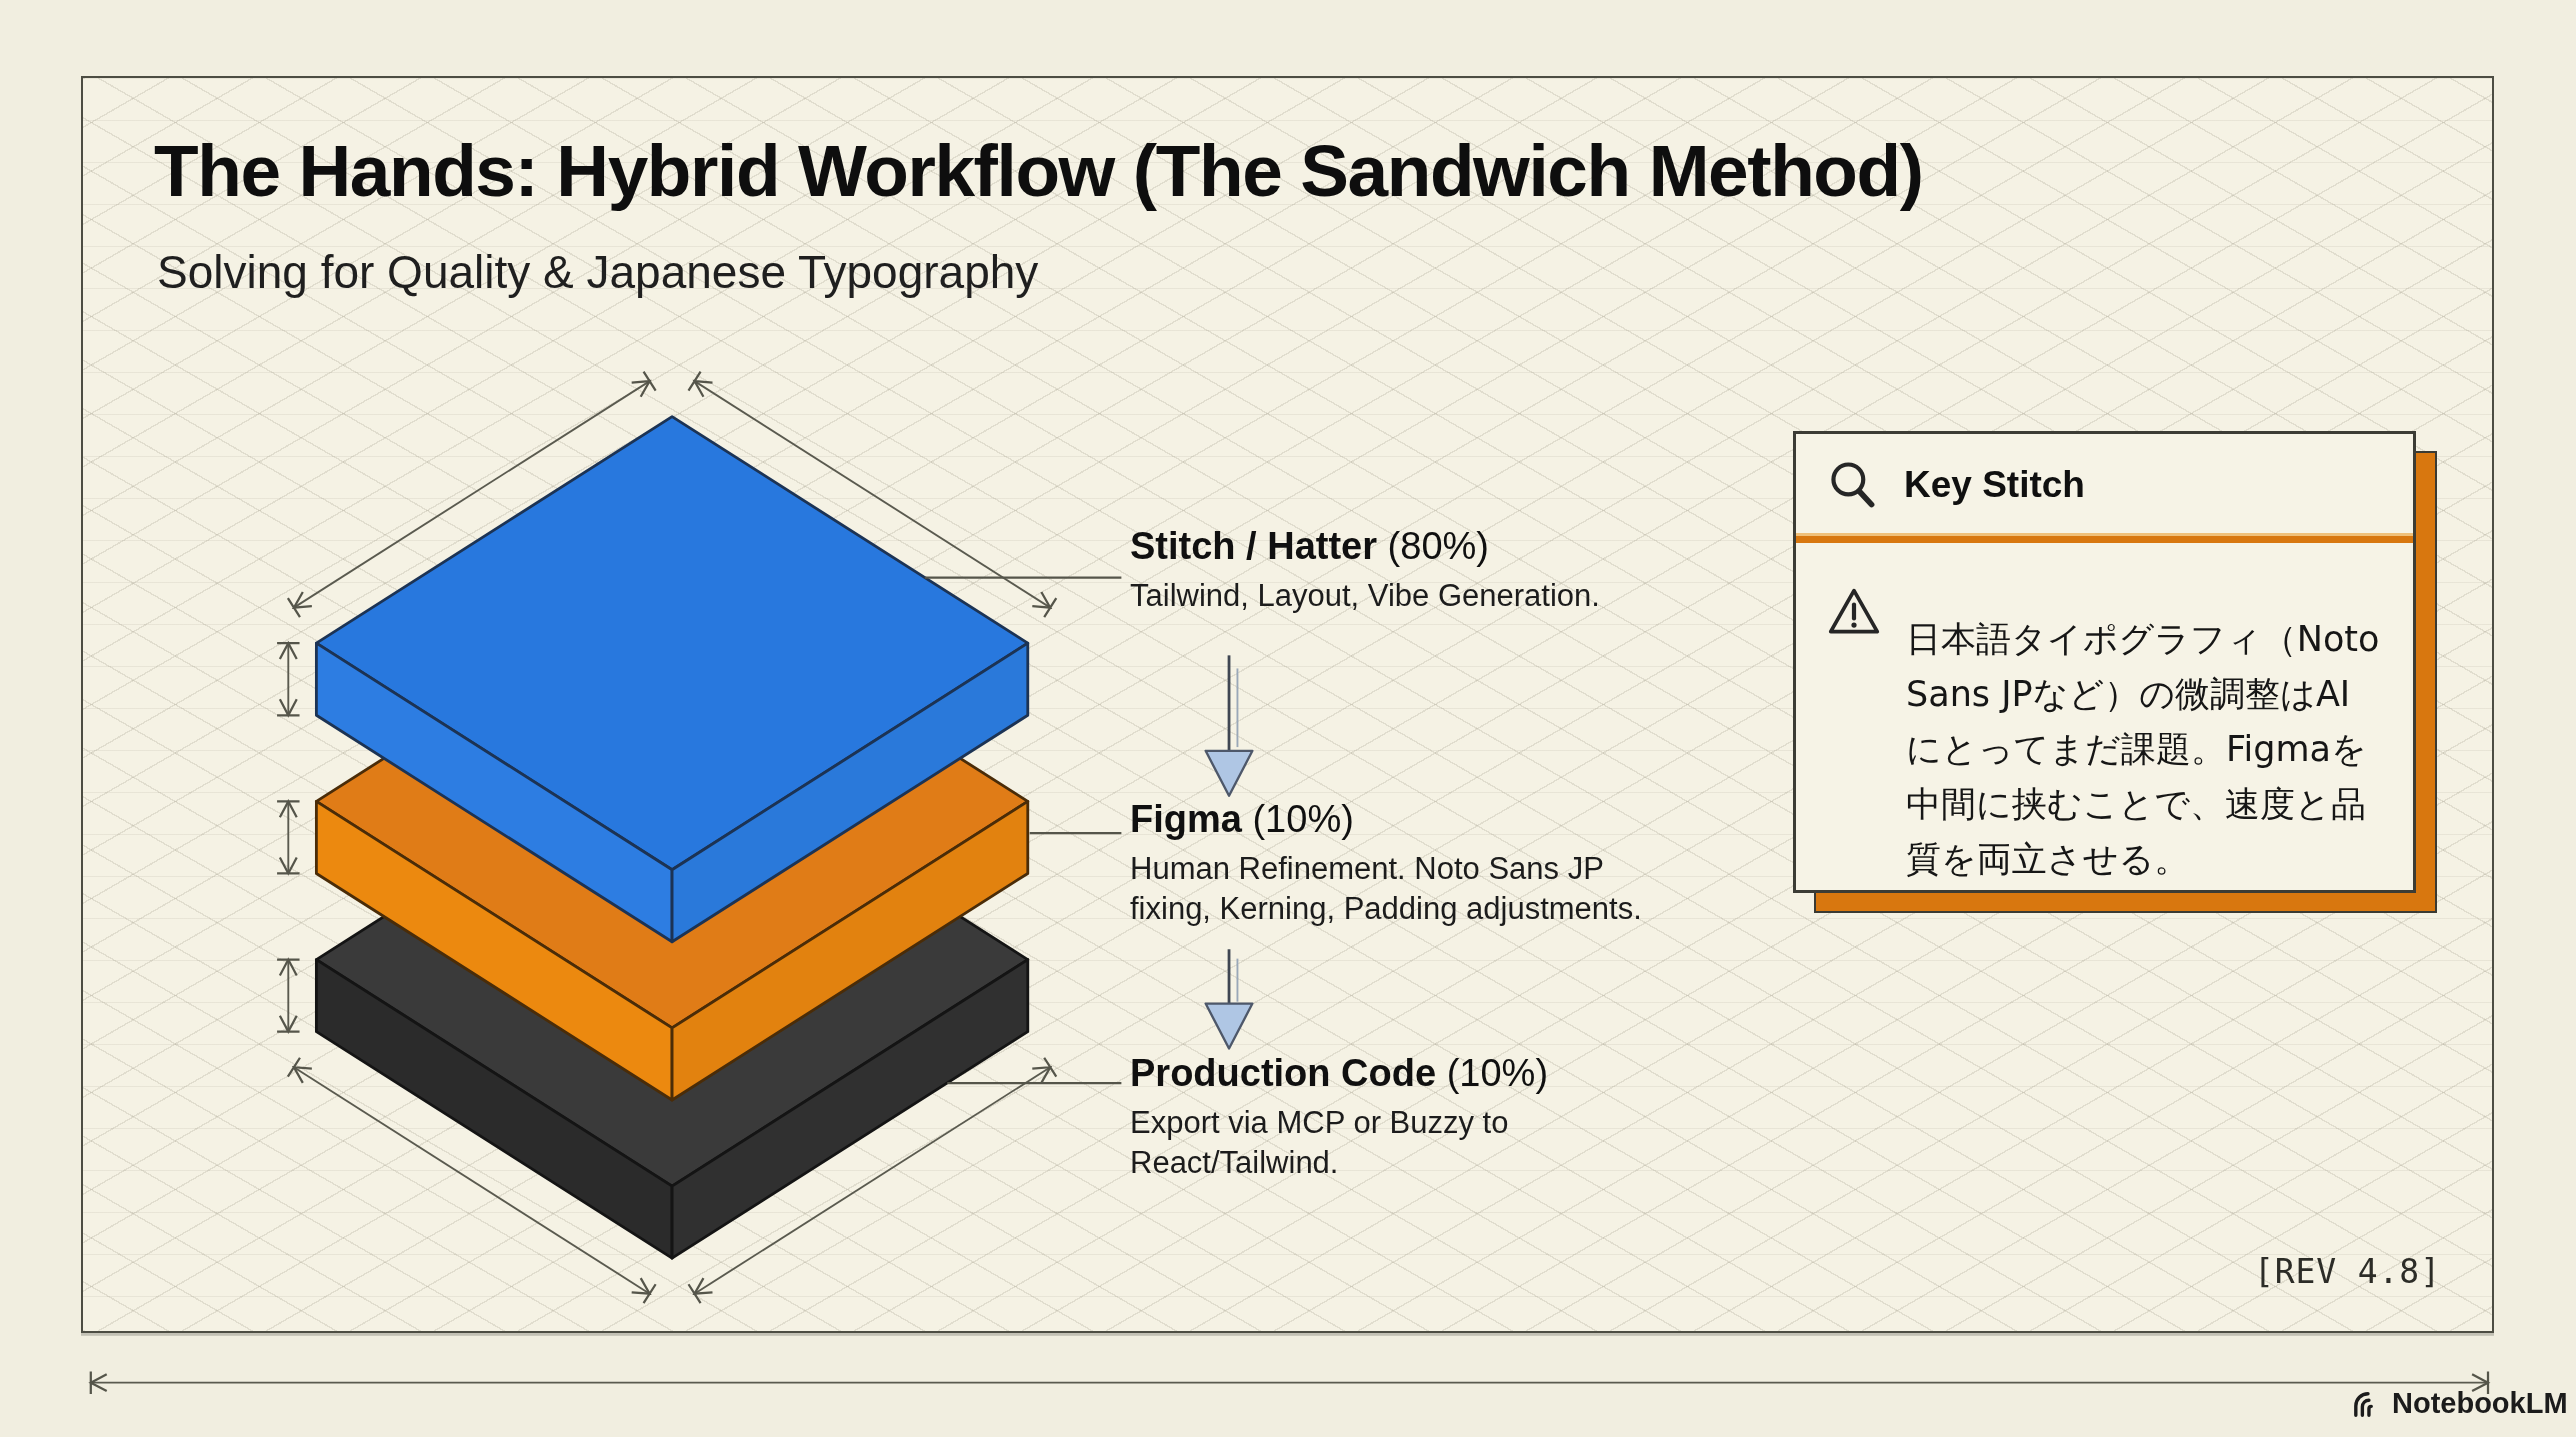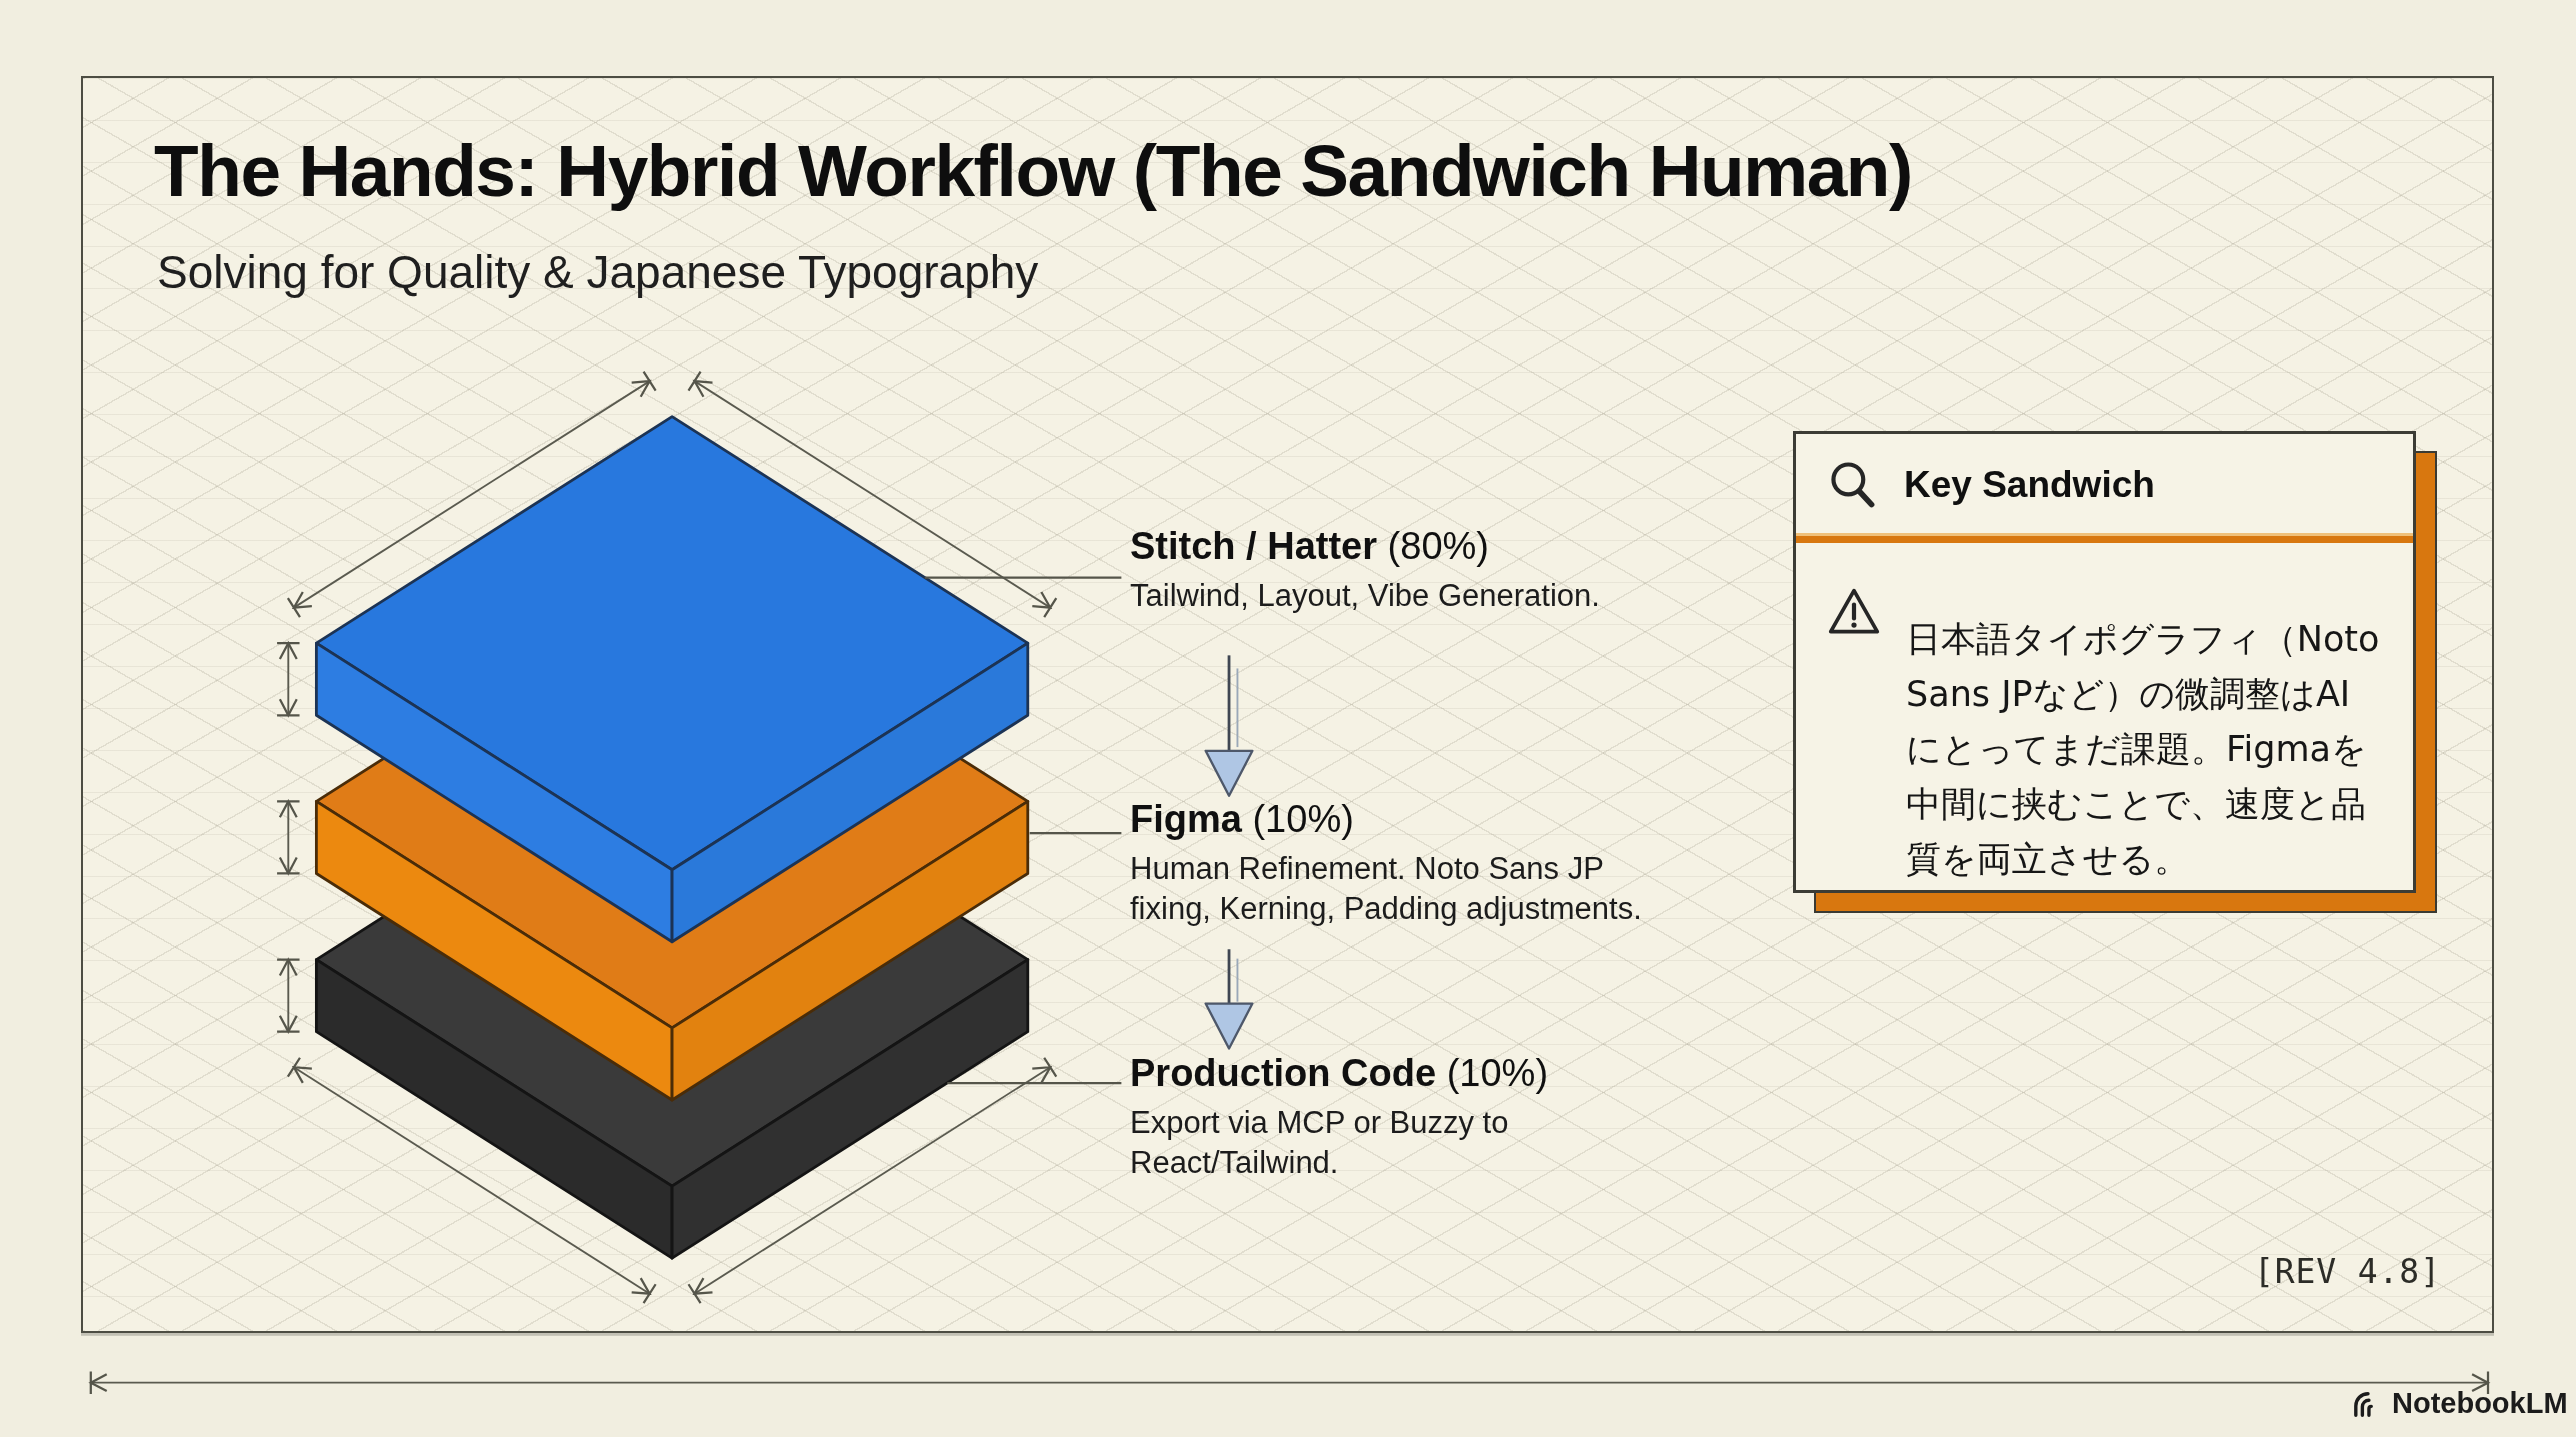--- a/index.html
+++ b/index.html
@@ -79,21 +79,21 @@
     font-size:29px; font-weight:700; color:#1b1b1b;
   }
 </style>
 </head>
 <body>
 
 <div class="canvas">
 
   <div class="frame"></div>
 
-  <div class="page-title">The Hands: Hybrid Workflow (The Sandwich Human)</div>
+  <div class="page-title">The Hands: Hybrid Workflow (The Sandwich Method)</div>
   <div class="page-subtitle">Solving for Quality &amp; Japanese Typography</div>
 
   <svg class="diagram" viewBox="0 0 2752 1536">
     <defs>
       <marker id="dimArrow" markerWidth="48" markerHeight="48" refX="0" refY="0" orient="auto-start-reverse" markerUnits="userSpaceOnUse" overflow="visible">
         <path d="M-17,-9 L0,0 L-17,9 M0,-12 L0,12" fill="none" stroke="#55554a" stroke-width="2.4"></path>
       </marker>
     </defs>
 
     <g stroke="#141414" stroke-width="3" stroke-linejoin="round">
@@ -158,21 +158,21 @@
     <div class="layer-desc" style="width:487px;">Export via MCP or Buzzy to React/Tailwind.</div>
   </div>
 
   <div class="ki-shadow"></div>
   <div class="ki-card">
     <div class="ki-header">
       <svg width="54" height="54" viewBox="0 0 58 58">
         <circle cx="24" cy="23" r="16" fill="none" stroke="#262626" stroke-width="4.5"></circle>
         <line x1="36" y1="36" x2="49" y2="50" stroke="#262626" stroke-width="6" stroke-linecap="round"></line>
       </svg>
-      <div class="ki-title">Key Sandwich</div>
+      <div class="ki-title">Key Stitch</div>
     </div>
     <div class="ki-divider"></div>
     <div class="ki-body">
       <svg width="56" height="54" viewBox="0 0 60 58" style="flex:0 0 auto; margin-top:5.6px;">
         <path d="M30,6 L55,50 L5,50 Z" fill="none" stroke="#262626" stroke-width="4" stroke-linejoin="round"></path>
         <line x1="30" y1="21" x2="30" y2="36" stroke="#262626" stroke-width="4.5" stroke-linecap="round"></line>
         <circle cx="30" cy="43" r="2.8" fill="#262626"></circle>
       </svg>
       <div class="ki-text">日本語タイポグラフィ（Noto Sans JPなど）の微調整はAIにとってまだ課題。Figmaを中間に挟むことで、速度と品質を両立させる。</div>
     </div>

